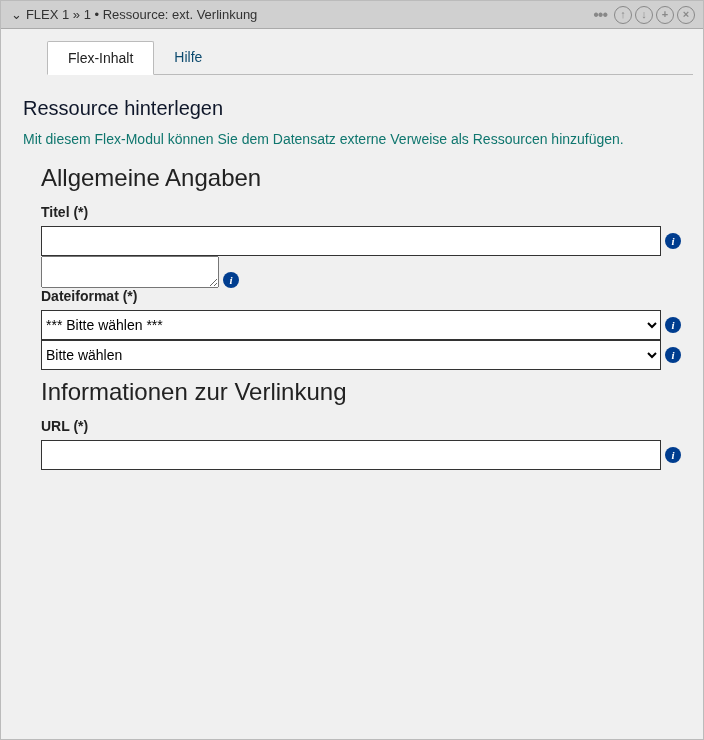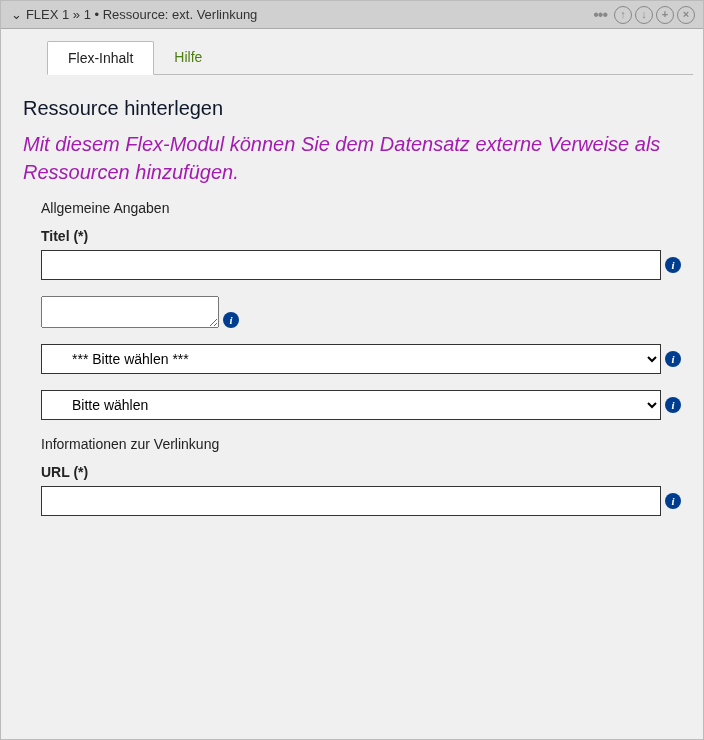--- a/index.html
+++ b/index.html
@@ -7,30 +7,30 @@
 .panel { width: 704px; height: 740px; border: 1px solid #bbb; background: #f0f0f0; display: flex; flex-direction: column; }
 .panel-header { background: #d0d0d0; height: 28px; display: flex; align-items: center; padding: 0 8px 0 10px; border-bottom: 1px solid #aaa; color: #333; font-size: 13px; }
 .chevron-icon { font-size: 13px; margin-right: 4px; color: #333; }
 .header-actions { margin-left: auto; display: flex; gap: 3px; align-items: center; }
 .circle-btn { width: 18px; height: 18px; border: 1.5px solid #888; border-radius: 50%; display: flex; align-items: center; justify-content: center; font-size: 11px; color: #888; cursor: pointer; font-weight: bold; line-height: 1; }
 .dots { color: #888; font-size: 16px; margin-right: 4px; cursor: pointer; letter-spacing: -1px; }
 .panel-body { flex: 1; background: #f0f0f0; padding: 12px 10px 10px 10px; overflow: hidden; }
 .tabs { display: flex; border-bottom: 1px solid #bbb; margin-left: 36px; }
 .tab { padding: 8px 20px; font-size: 14px; cursor: pointer; }
 .tab.active { background: #fff; border: 1px solid #bbb; border-bottom: 1px solid #fff; margin-bottom: -1px; color: #222; border-radius: 2px 2px 0 0; text-align: center; }
-.tab.inactive { color: #4d7c0f; }
+.tab.inactive { color: #0c4a6e; }
 .content { padding: 22px 12px 10px 12px; }
 h2.section-title { font-size: 20px; font-weight: normal; color: #0f172a; margin-bottom: 10px; }
-.desc { font-size: 20px; color: #a21caf; margin-bottom: 14px; line-height: 1.4; font-style: italic; }
+.desc { font-size: 14px; color: #0f766e; margin-bottom: 14px; line-height: 1.4; }
 .inner { padding-left: 18px; }
-h3.group { font-size: 14px; font-weight: normal; color: #222; margin-top: 8px; margin-bottom: 12px; }
-.field { margin-bottom: 16px; }
+h3.group { font-size: 24px; font-weight: normal; color: #222; margin-top: 8px; margin-bottom: 12px; }
+.field { }
 .field label { display: block; font-weight: bold; font-size: 14px; color: #222; margin-bottom: 6px; }
 .input-row { display: flex; align-items: center; gap: 4px; }
-.input-row input[type=text], .input-row select { flex: 1; height: 30px; border: 1px solid #333; background: #fff; padding: 4px 26px; font-size: 14px; font-family: inherit; }
+.input-row input[type=text], .input-row select { flex: 1; height: 30px; border: 1px solid #333; background: #fff; padding: 4px 0; font-size: 14px; font-family: inherit; }
 .textarea-wrap { display: flex; align-items: flex-end; gap: 4px; }
 .info-icon { width: 16px; height: 16px; border-radius: 50%; background: #003d8f; color: #fff; font-weight: bold; font-size: 11px; display: flex; align-items: center; justify-content: center; cursor: pointer; font-style: italic; font-family: Georgia, serif; flex-shrink: 0; }
 select { appearance: auto; }
 </style>
 </head>
 <body>
 
 <div class="panel">
   <div class="panel-header">
     <span class="chevron-icon">⌄</span>
@@ -63,20 +63,21 @@
         </div>
 
         <div class="field">
           <div class="textarea-wrap">
             <textarea style=""></textarea>
             <span class="info-icon">i</span>
           </div>
         </div>
 
         <div class="field">
+          <label>Dateiformat (*)</label>
           <div class="input-row">
             <select>
               <option>*** Bitte wählen ***</option>
             </select>
             <span class="info-icon">i</span>
           </div>
         </div>
 
         <div class="field">
           <div class="input-row">

